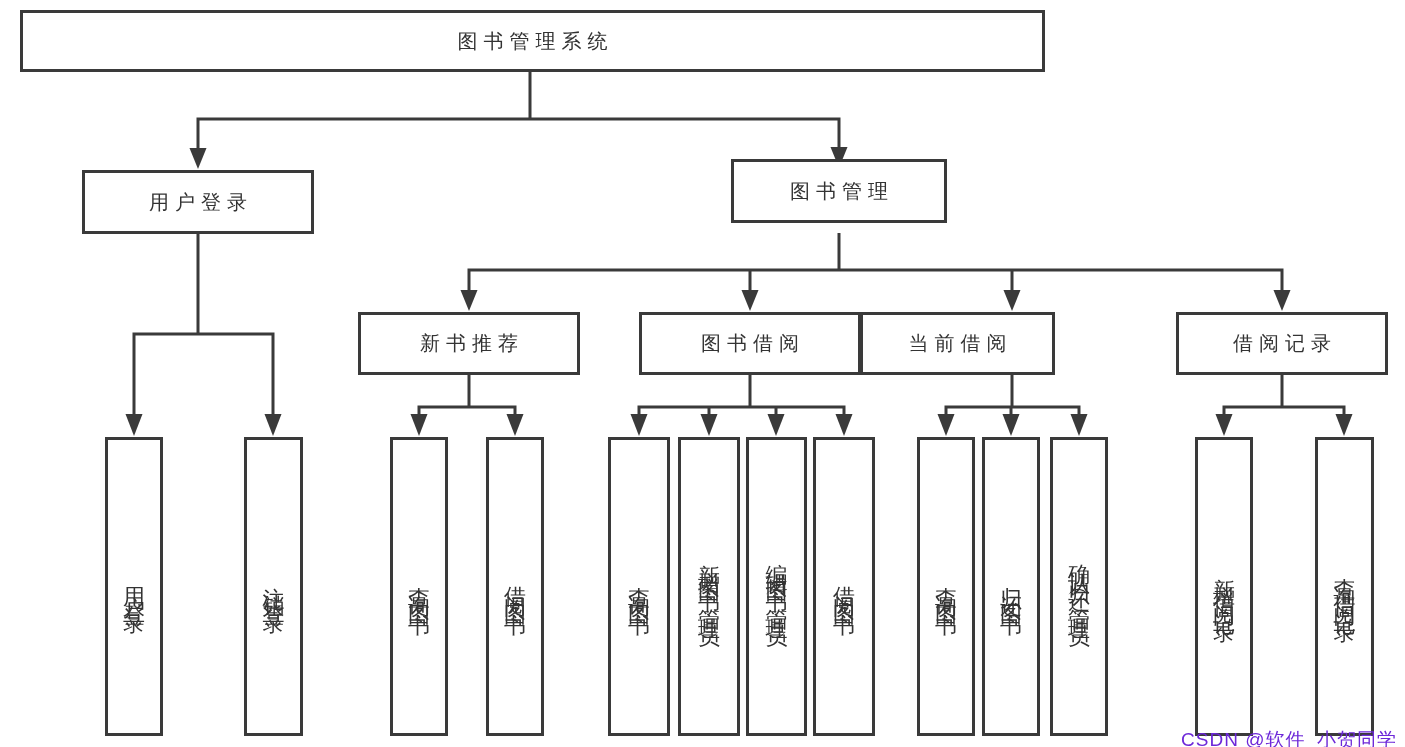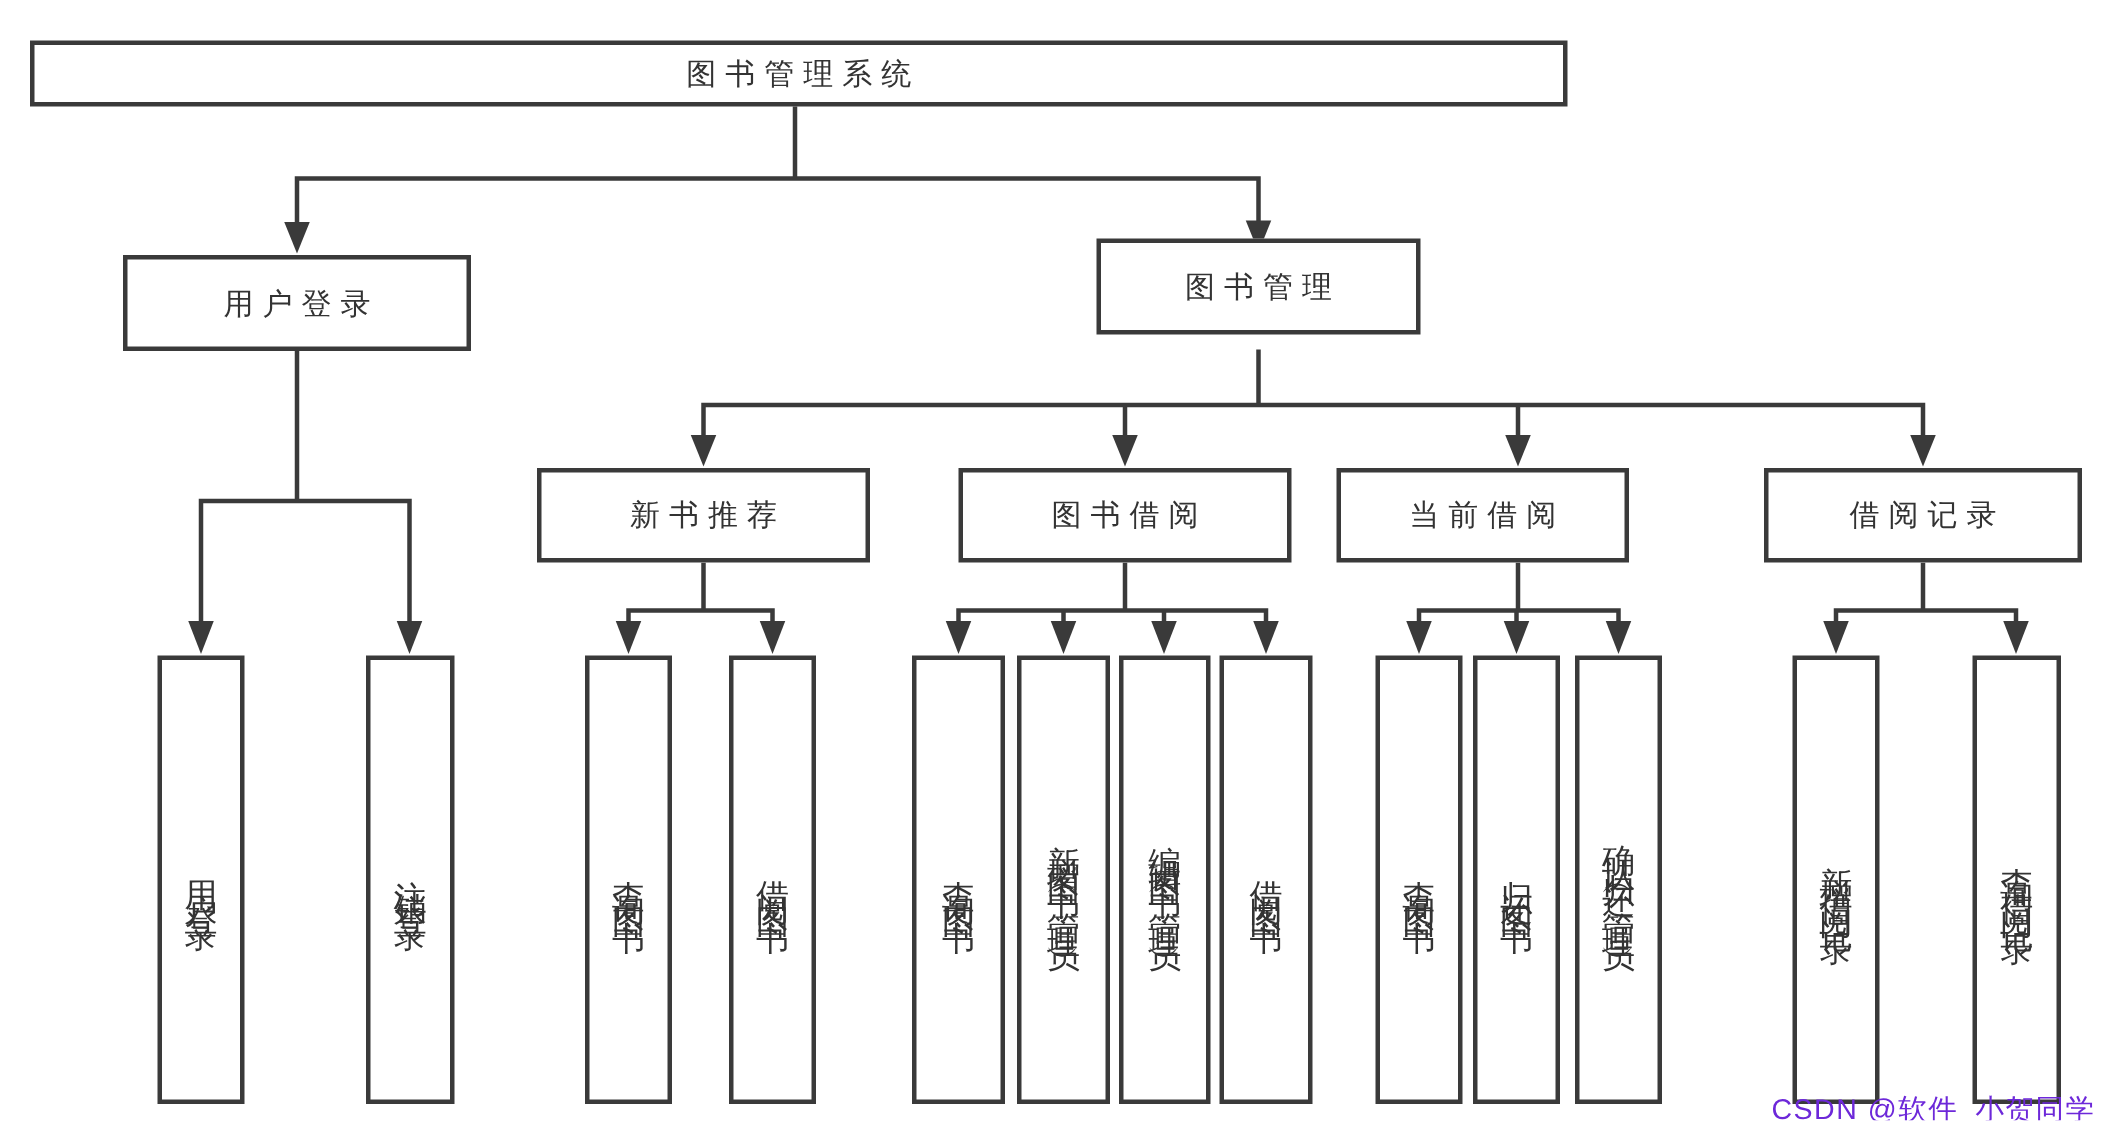--- a/index.html
+++ b/index.html
@@ -113,28 +113,28 @@
       <polygon points="1070.5,414 1087.5,414 1079,436"></polygon>
     </g>
 
     <g>
       <path d="M1282,375 V407 M1222.5,407 H1345.5 M1224,407 V416 M1344,407 V416"></path>
       <polygon points="1215.5,414 1232.5,414 1224,436"></polygon>
       <polygon points="1335.5,414 1352.5,414 1344,436"></polygon>
     </g>
   </svg>
 
-  <div class="node h" style="left:20px; top:27px; width:1025px; height:44px;">图书管理系统</div>
+  <div class="node h" style="left:20px; top:10px; width:1025px; height:62px;">图书管理系统</div>
 
   <div class="node h" style="left:82px; top:170px; width:232px; height:64px;">用户登录</div>
   <div class="node h" style="left:731px; top:159px; width:216px; height:64px;">图书管理</div>
 
   <div class="node h" style="left:358px; top:312px; width:222px; height:63px;">新书推荐</div>
   <div class="node h" style="left:639px; top:312px; width:222px; height:63px;">图书借阅</div>
-  <div class="node h" style="left:891px; top:312px; width:195px; height:63px;">当前借阅</div>
+  <div class="node h" style="left:860px; top:312px; width:195px; height:63px;">当前借阅</div>
   <div class="node h" style="left:1176px; top:312px; width:212px; height:63px;">借阅记录</div>
 
   <div class="node v" style="left:105px; top:437px; width:58px; height:299px;">
     <span>用户登录</span>
   </div>
   <div class="node v" style="left:244px; top:437px; width:59px; height:299px;">
     <span>注销登录</span>
   </div>
 
   <div class="node v" style="left:390px; top:437px; width:58px; height:299px;">

